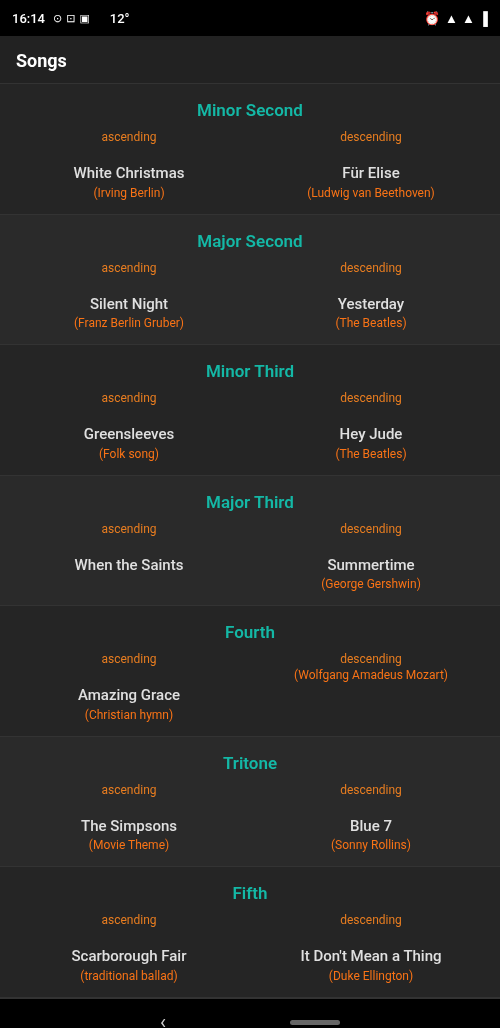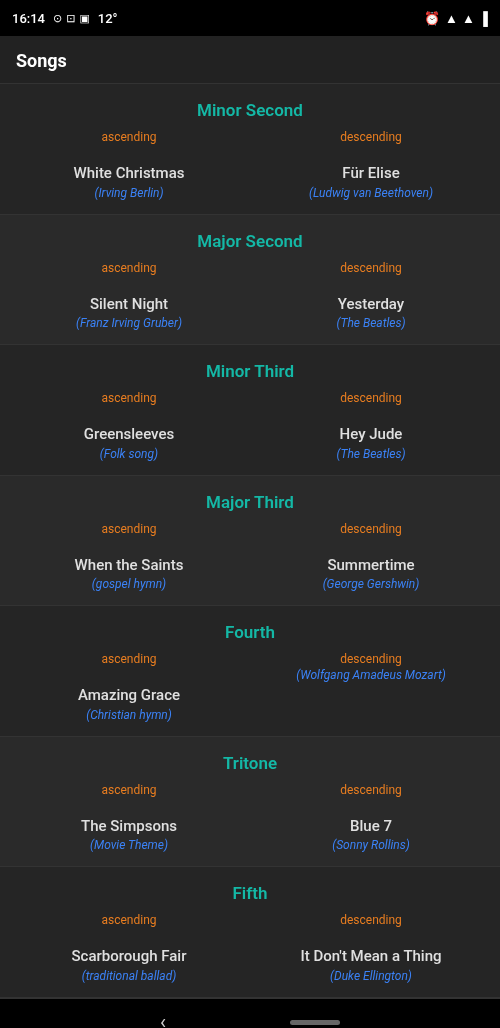--- a/index.html
+++ b/index.html
@@ -76,24 +76,23 @@
 
     .song-title {
       color: #e0e0e0;
       font-size: 15px;
       font-weight: 500;
       line-height: 1.3;
       margin-top: 20px;
     }
 
     .song-artist {
-      color: #3b82f6;
+      color: #f97316;
       font-size: 12px;
       margin-top: 2px;
-      font-style: italic;
     }
 
     
     .bottom-nav {
       background: #000;
       height: 48px;
       display: flex;
       align-items: center;
       justify-content: space-between;
       padding: 0 160px;
@@ -112,21 +111,21 @@
   </style>
 </head>
 <body>
 
 <div class="status-bar">
   <div class="status-left">
     <span>16:14</span>
     <span style="font-size:11px; margin-left:4px;">⊙</span>
     <span style="font-size:11px;">⊡</span>
     <span style="font-size:11px;">▣</span>
-    <span style="margin-left:4px;">12°</span>
+    <span style="margin-left:16px;">12°</span>
   </div>
   <div class="status-right">
     <span>⏰</span>
     <span>▲</span>
     <span>▲</span>
     <span>▐</span>
   </div>
 </div>
 
 <div class="title-bar">
@@ -148,21 +147,21 @@
         <div class="song-artist">(Ludwig van Beethoven)</div>
       </div>
     </div>
   </div>
     <div class="interval-section">
     <div class="interval-title">Major Second</div>
     <div class="songs-row">
       <div class="song-col">
         <div class="direction-label">ascending</div>
         <div class="song-title">Silent Night</div>
-        <div class="song-artist">(Franz Irving Gruber)</div>
+        <div class="song-artist">(Franz Berlin Gruber)</div>
       </div>
       <div class="song-col">
         <div class="direction-label">descending</div>
         <div class="song-title">Yesterday</div>
         <div class="song-artist">(The Beatles)</div>
       </div>
     </div>
   </div>
     <div class="interval-section">
     <div class="interval-title">Minor Third</div>
@@ -178,21 +177,20 @@
         <div class="song-artist">(The Beatles)</div>
       </div>
     </div>
   </div>
     <div class="interval-section">
     <div class="interval-title">Major Third</div>
     <div class="songs-row">
       <div class="song-col">
         <div class="direction-label">ascending</div>
         <div class="song-title">When the Saints</div>
-        <div class="song-artist">(gospel hymn)</div>
       </div>
       <div class="song-col">
         <div class="direction-label">descending</div>
         <div class="song-title">Summertime</div>
         <div class="song-artist">(George Gershwin)</div>
       </div>
     </div>
   </div>
     <div class="interval-section">
     <div class="interval-title">Fourth</div>

